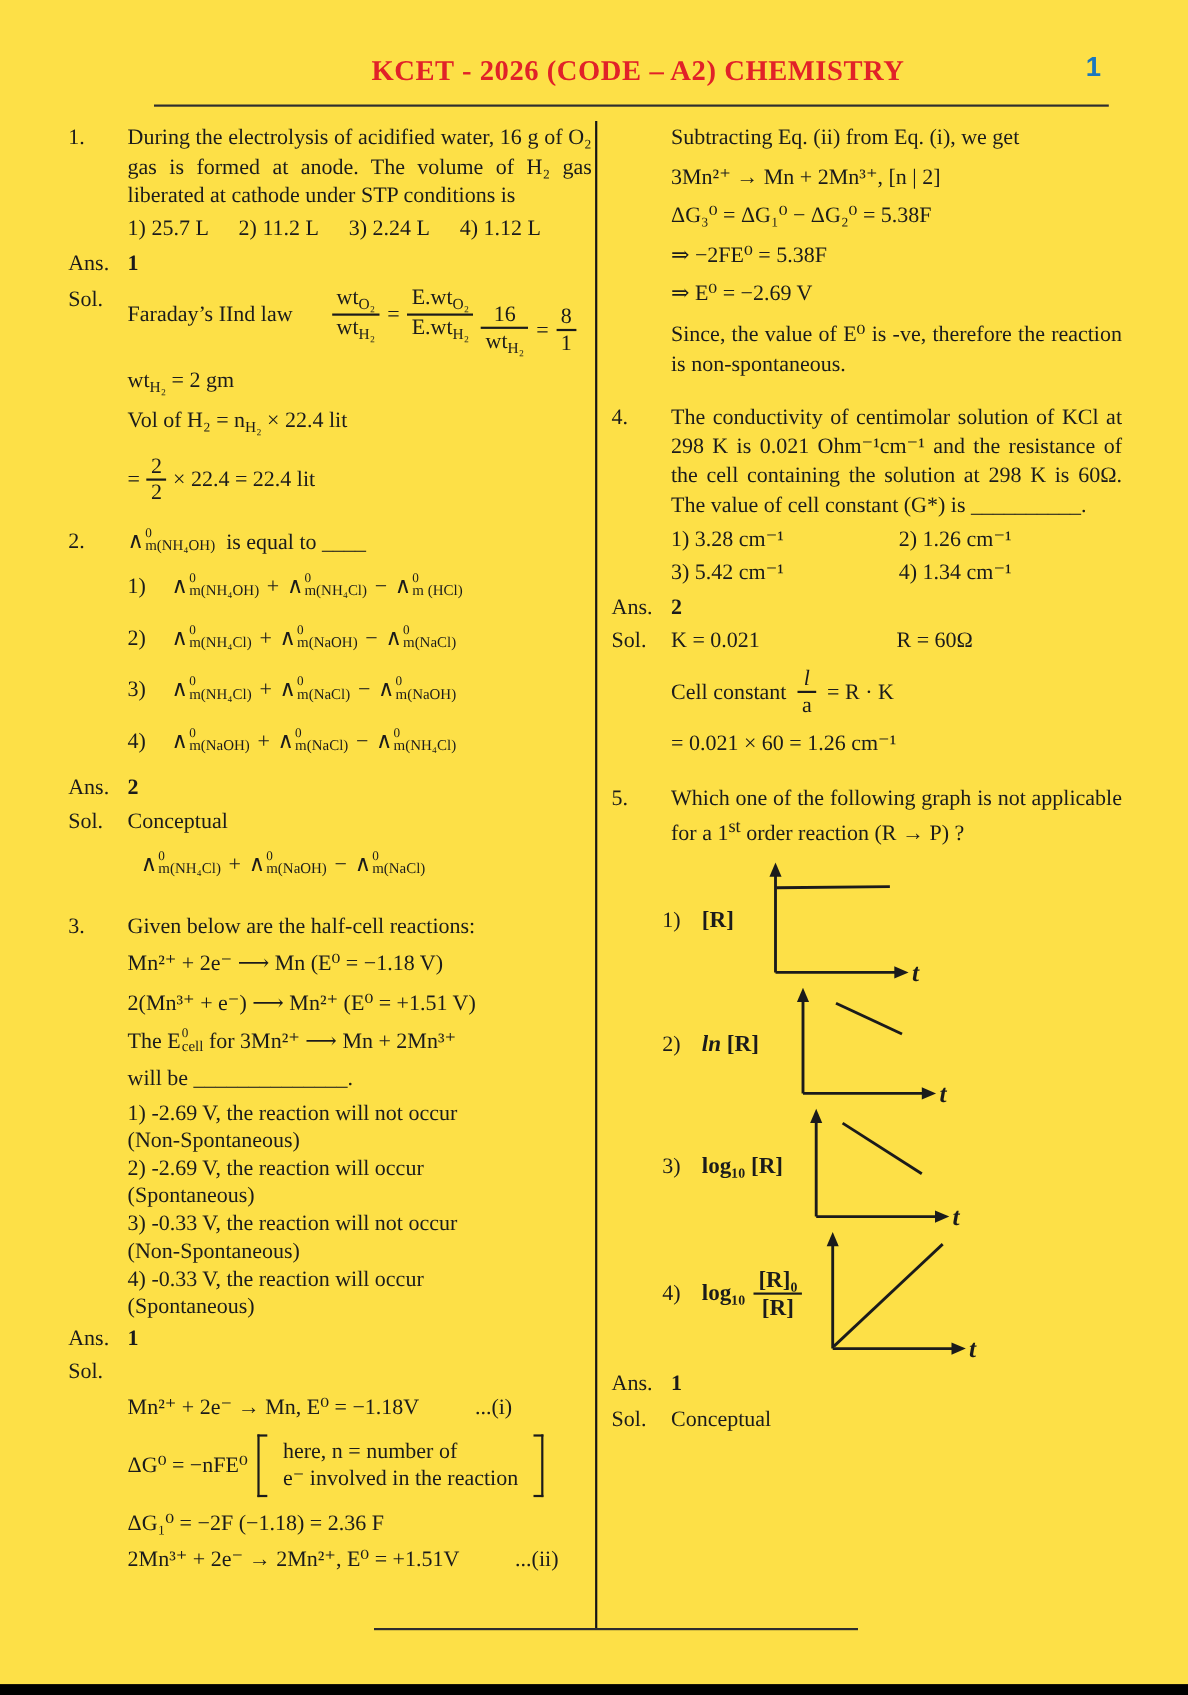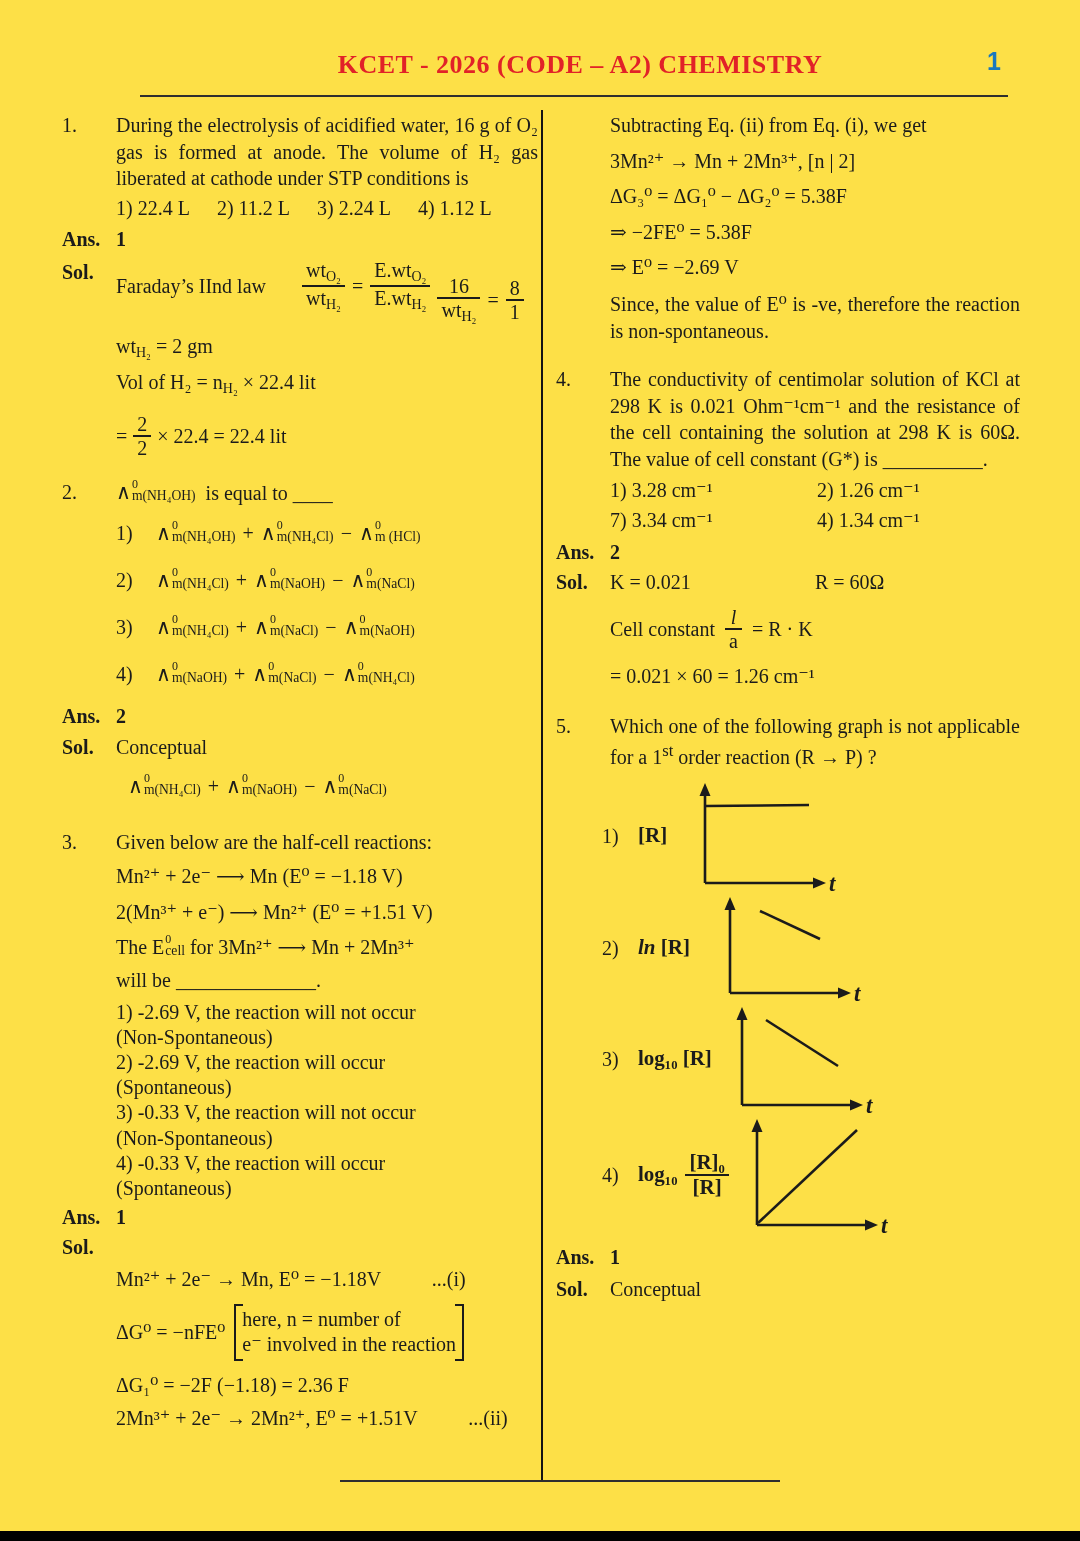--- a/index.html
+++ b/index.html
@@ -16,21 +16,21 @@
   .end-rule{position:absolute;left:340px;top:1480px;width:440px;height:2px;background:#2e2e2e;}
   .bottom-bar{position:absolute;left:0;top:1531px;width:1080px;height:10px;background:#000;}
 
   
   .col{position:absolute;top:112px;font-size:20px;line-height:1.33;}
   .col-left{left:62px;width:476px;}
   .col-right{left:556px;width:464px;}
 
   .qrow,.lrow{display:flex;align-items:flex-start;}
   .qnum,.lbl{width:54px;flex:0 0 54px;}
-  .lbl{font-weight:bold;}
+  .lbl{font-weight:normal;}
   .bold{font-weight:bold;}
   .qbody{flex:1;min-width:0;}
   .jtext{text-align:justify;margin:0;}
   .cont{margin-left:54px;}
   .mline{margin:6px 0;}
 
   
   .optline{display:flex;gap:27px;margin-top:3px;}
   .optgrid{display:grid;grid-template-columns:207px auto;row-gap:4px;margin-top:4px;}
 
@@ -42,21 +42,21 @@
   .eqflex{display:inline-flex;align-items:center;}
   .op{margin:0 7px;}
   .supsub{display:inline-flex;flex-direction:column;vertical-align:-0.78em;line-height:0.92;
           text-align:left;margin-left:1px;}
   .s-sup{font-size:0.60em;}
   .s-sub{font-size:0.68em;}
   .lam{display:inline-flex;align-items:flex-start;white-space:nowrap;}
   .lamsym{font-size:1.02em;}
   .lamline{display:flex;align-items:center;margin:7px 0;height:40px;}
   .onum{width:40px;flex:0 0 40px;}
-  .brkt{display:inline-block;position:relative;padding:3px 8px;margin-left:9px;line-height:1.28;}
+  .brkt{display:inline-block;position:relative;padding:3px 23px;margin-left:9px;line-height:1.28;}
   .brkt::before{content:"";position:absolute;top:0;bottom:0;left:0;width:7px;
                 border:2px solid #1b1b1b;border-right:none;}
   .brkt::after{content:"";position:absolute;top:0;bottom:0;right:0;width:7px;
                border:2px solid #1b1b1b;border-left:none;}
   .brkt-line{display:block;}
 
   
   .graph-row{display:flex;align-items:center;margin:2px 0 2px 46px;}
   .gnum{width:36px;flex:0 0 36px;}
   .glabel{font-weight:bold;font-size:21px;white-space:nowrap;}
@@ -79,21 +79,21 @@
   <div class="header-rule"></div>
   <div class="divider"></div>
 
   <section class="col col-left">
 
     <div class="qrow">
       <span class="qnum">1.</span>
       <div class="qbody">
         <p class="jtext">During the electrolysis of acidified water, 16 g of O₂ gas is formed at anode. The volume of H₂ gas liberated at cathode under STP conditions is</p>
         <div class="optline">
-          <span>1) 22.4 L</span>
+          <span>1) 25.7 L</span>
           <span>2) 11.2 L</span>
           <span>3) 2.24 L</span>
           <span>4) 1.12 L</span>
         </div>
       </div>
     </div>
     <div class="lrow" style="margin-top:5px;">
       <span class="lbl">Ans.</span>
       <span class="bold">1</span>
     </div>
@@ -369,21 +369,21 @@
       <p class="jtext" style="margin-top:10px;">Since, the value of E⁰ is -ve, therefore the reaction is non-spontaneous.</p>
     </div>
 
     <div class="qrow" style="margin-top:22px;">
       <span class="qnum">4.</span>
       <div class="qbody">
         <p class="jtext">The conductivity of centimolar solution of KCl at 298 K is 0.021 Ohm⁻¹cm⁻¹ and the resistance of the cell containing the solution at 298 K is 60Ω. The value of cell constant (G*) is __________.</p>
         <div class="optgrid">
           <span>1) 3.28 cm⁻¹</span>
           <span>2) 1.26 cm⁻¹</span>
-          <span>7) 3.34 cm⁻¹</span>
+          <span>3) 5.42 cm⁻¹</span>
           <span>4) 1.34 cm⁻¹</span>
         </div>
       </div>
     </div>
     <div class="lrow" style="margin-top:5px;">
       <span class="lbl">Ans.</span>
       <span class="bold">2</span>
     </div>
     <div class="lrow" style="margin-top:4px;">
       <span class="lbl">Sol.</span>

